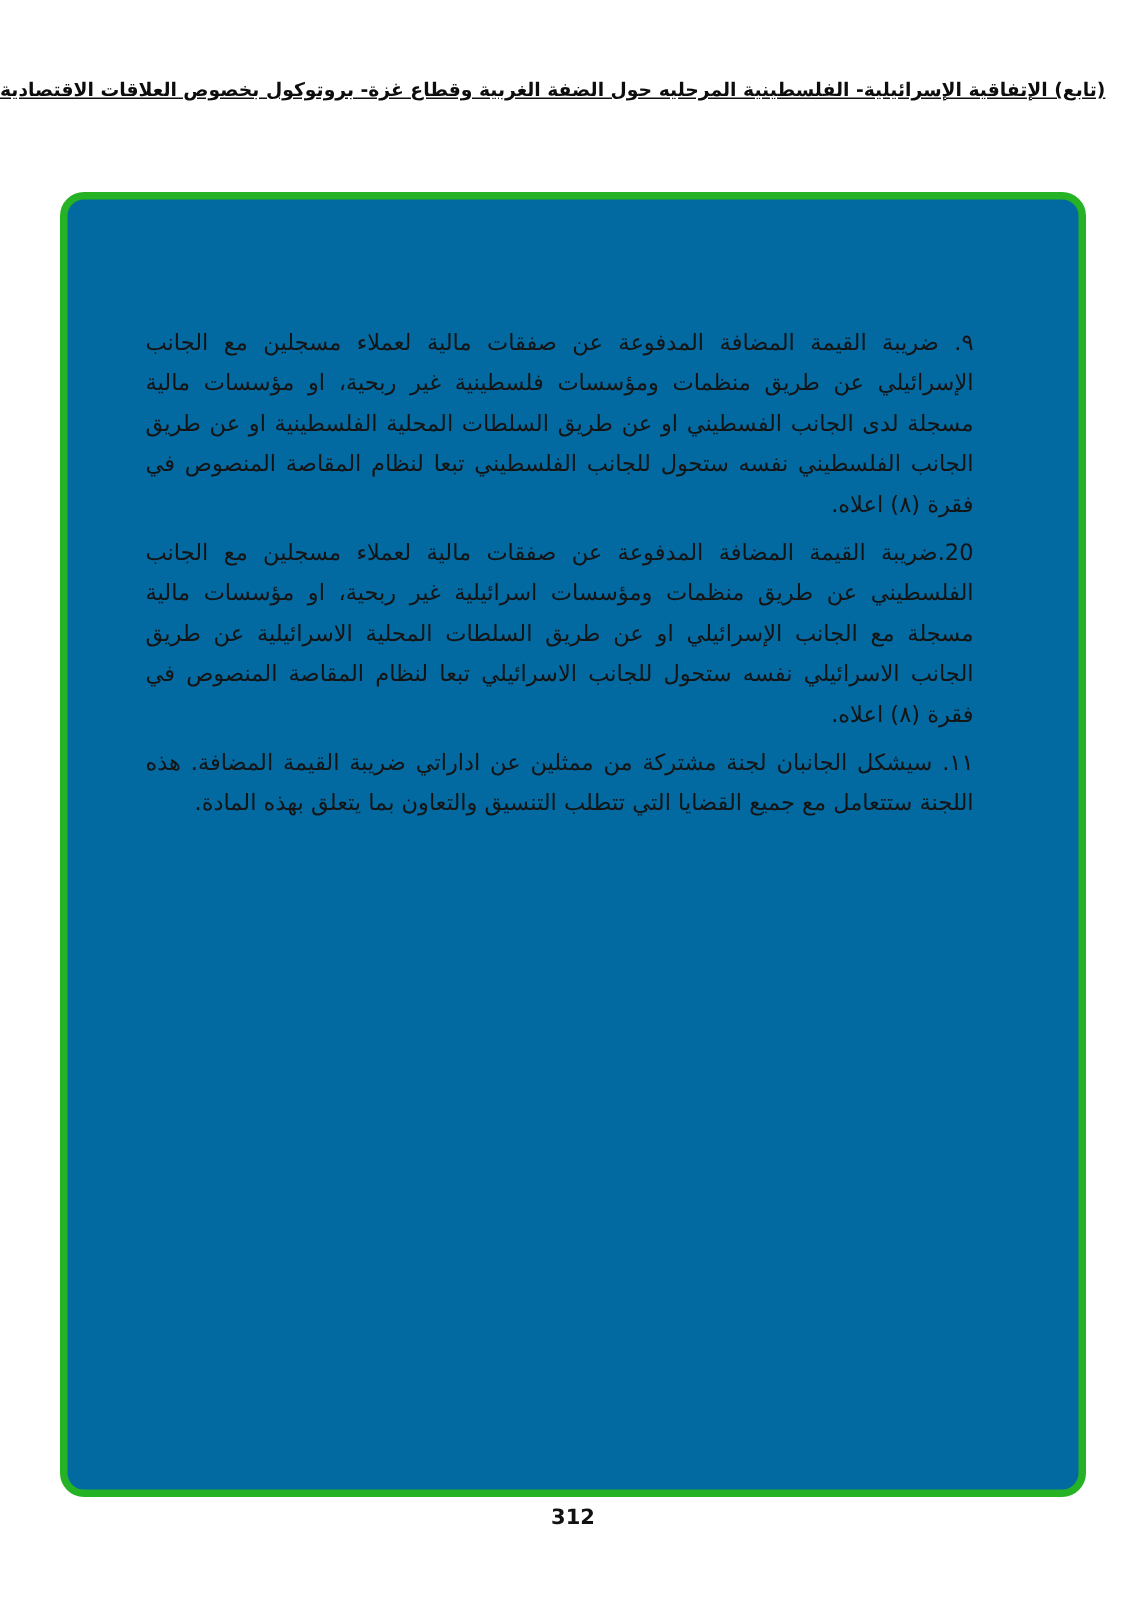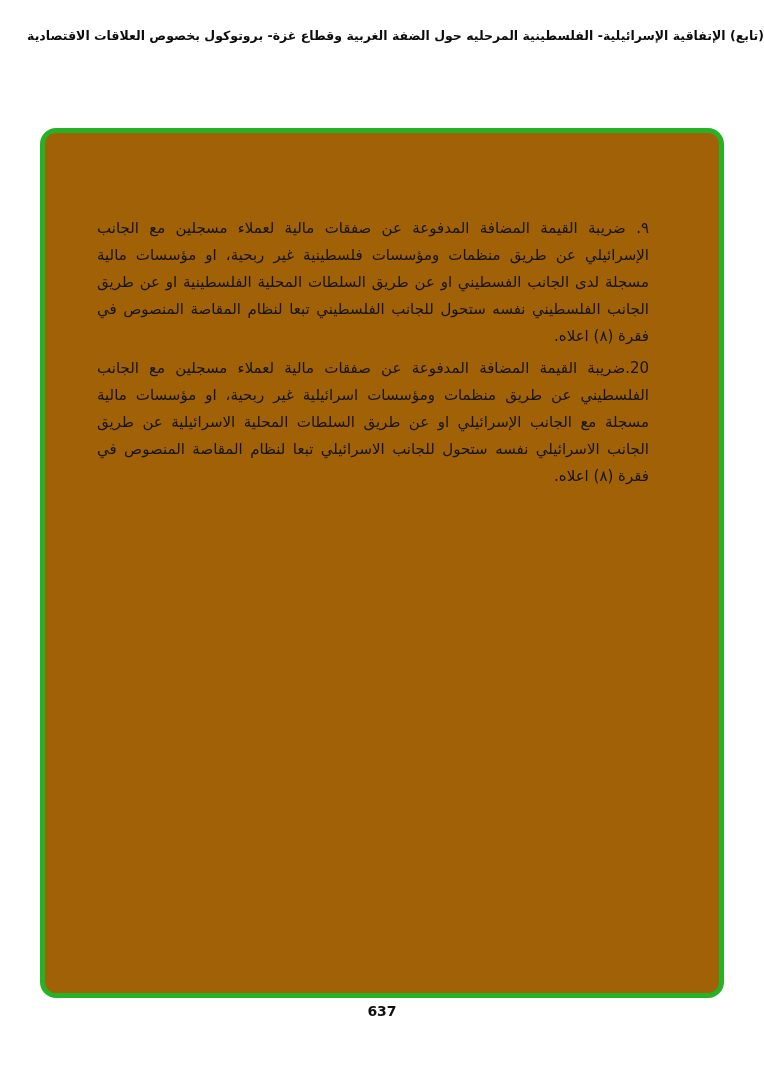--- a/index.html
+++ b/index.html
@@ -9,43 +9,44 @@
     width: 764px;
     height: 1082px;
     background: #ffffff;
     font-family: "DejaVu Sans", sans-serif;
     color: #121212;
     position: relative;
     overflow: hidden;
   }
   .header {
     direction: rtl;
-    text-align: right;
-    padding-top: 28px;
+    text-align: left;
+    padding-top: 52px;
+    text-decoration: underline;
   }
   .doc-title {
     font-size: 12.5px;
     font-weight: bold;
     white-space: nowrap;
     color: #0d0d0d;
   }
   .doc-source {
     font-size: 9.5px;
     margin-top: 9px;
     color: #2b2b2b;
   }
   .green-box {
     position: absolute;
     top: 128px;
     left: 40px;
     width: 684px;
     height: 870px;
     border: 5px solid var(--green);
     border-radius: 16px;
-    background: #a16207;
+    background: #0369a1;
   }
   .content {
     direction: rtl;
     text-align: justify;
     padding: 82px 70px 0 52px;
     font-size: 15px;
     line-height: 27px;
     color: #141414;
   }
   .item { margin: 0 0 5px 0; }
@@ -71,19 +72,20 @@
   <div class="doc-title">(تابع) الإتفاقية الإسرائيلية- الفلسطينية المرحليه حول الضفة الغربية وقطاع غزة- بروتوكول بخصوص العلاقات الاقتصادية</div>
 </header>
 
 <div class="green-box">
   <div class="content">
 
     <p class="item"><span class="item-number">٩.</span> <span>ضريبة القيمة المضافة المدفوعة عن صفقات مالية لعملاء مسجلين مع الجانب الإسرائيلي عن طريق منظمات ومؤسسات فلسطينية غير ربحية، او مؤسسات مالية مسجلة لدى الجانب الفسطيني او عن طريق السلطات المحلية الفلسطينية او عن طريق الجانب الفلسطيني نفسه ستحول للجانب الفلسطيني تبعا لنظام المقاصة المنصوص في فقرة (٨) اعلاه.</span></p>
 
     <p class="item"><span class="item-number">20.</span><span>ضريبة القيمة المضافة المدفوعة عن صفقات مالية لعملاء مسجلين مع الجانب الفلسطيني عن طريق منظمات ومؤسسات اسرائيلية غير ربحية، او مؤسسات مالية مسجلة مع الجانب الإسرائيلي او عن طريق السلطات المحلية الاسرائيلية عن طريق الجانب الاسرائيلي نفسه ستحول للجانب الاسرائيلي تبعا لنظام المقاصة المنصوص في فقرة (٨) اعلاه.</span></p>
 
+    <p class="item"><span class="item-number">١١.</span> <span>سيشكل الجانبان لجنة مشتركة من ممثلين عن اداراتي ضريبة القيمة المضافة. هذه اللجنة ستتعامل مع جميع القضايا التي تتطلب التنسيق والتعاون بما يتعلق بهذه المادة.</span></p>
 
   </div>
 </div>
 
 <footer class="footer">
-  <span class="page-number">637</span>
+  <span class="page-number">312</span>
 </footer>
 
 </body></html>

